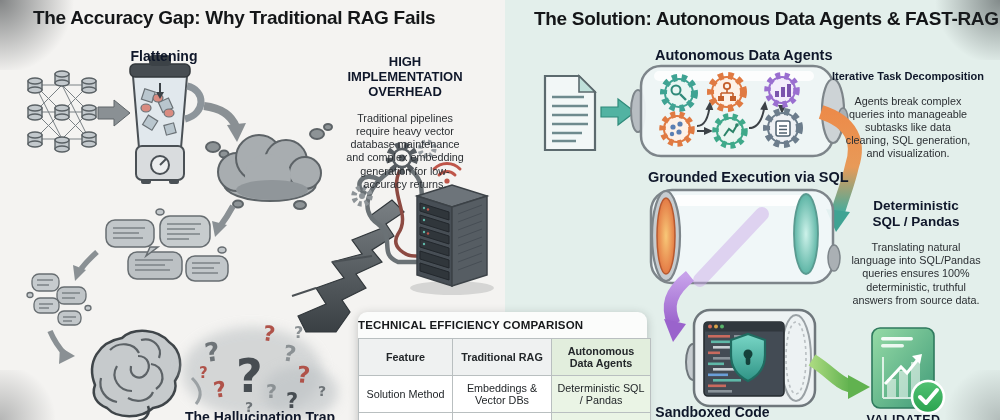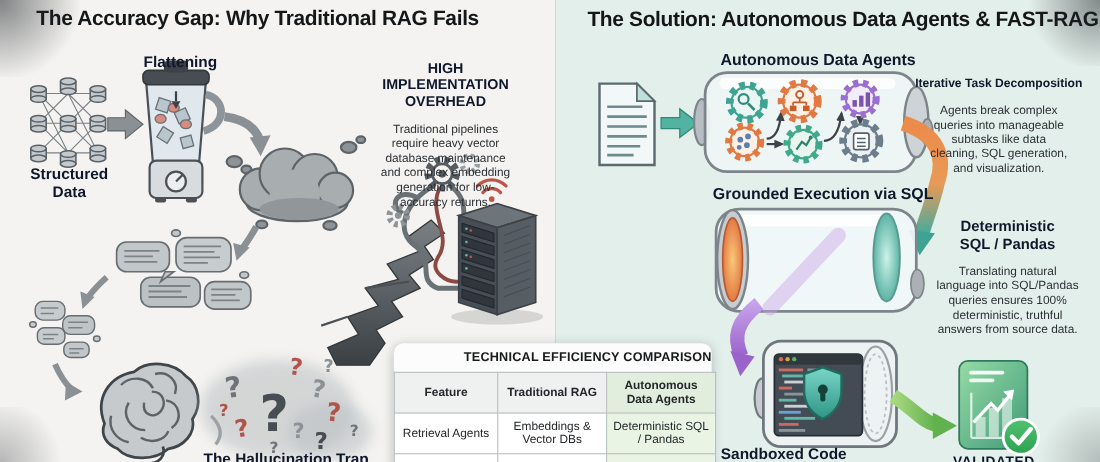--- a/index.html
+++ b/index.html
@@ -17,21 +17,21 @@
   .lbl{font-weight:bold;text-align:center;color:#0f172a;}
   .blurb{text-align:center;color:#2b2f33;}
   .blurb h4{margin:0 0 3px 0;font-size:13px;line-height:1.15;color:#0f172a;}
   .blurb p{margin:12px;font-size:10.8px;line-height:1.22;}
   
   .table-card{
     position:absolute;left:358px;top:312px;width:289px;height:120px;z-index:4;
     background:#fbfcfb;border-radius:9px;box-shadow:0 2px 10px rgba(30,40,40,.25);
     padding-top:7px;box-sizing:border-box;
   }
-  .table-card .t-title{font-size:11.5px;font-weight:bold;text-align:right;letter-spacing:.2px;color:#17191b;margin:0 0 7px 0;}
+  .table-card .t-title{font-size:11.5px;font-weight:bold;text-align:left;letter-spacing:.2px;color:#17191b;margin:0 0 7px 0;}
   table.cmp{border-collapse:collapse;margin:0 auto;table-layout:fixed;width:271px;font-size:10.8px;}
   table.cmp th,table.cmp td{border:1px solid #b9bfc0;text-align:center;vertical-align:middle;padding:5px 3px;line-height:1.15;color:#23272a;}
   table.cmp th{font-weight:bold;background:#eff1f1;height:26px;}
   table.cmp td{background:#ffffff;height:26px;}
   table.cmp .hl-h{background:#e2eedd;}
   table.cmp .hl{background:#eaf4e5;}
   
   .vig{position:absolute;z-index:6;pointer-events:none;}
   .vig.tl{left:0;top:0;width:90px;height:70px;background:radial-gradient(circle at 0 0,rgba(35,40,43,.55),rgba(35,40,43,0) 65%);}
   .vig.tr{right:0;top:0;width:80px;height:60px;background:radial-gradient(circle at 100% 0,rgba(35,40,43,.5),rgba(35,40,43,0) 65%);}
@@ -475,21 +475,20 @@
         <circle cx="928" cy="397" r="16" fill="url(#gradCheck)" stroke="#ffffff" stroke-width="2.6"></circle>
         <path d="M920,397 L926,403 L937,390" fill="none" stroke="#ffffff" stroke-width="4" stroke-linecap="round" stroke-linejoin="round"></path>
       </g>
     </g>
   </svg>
 
   <div class="txt big-title" style="left:33px;top:7px;">The Accuracy Gap: Why Traditional RAG Fails</div>
   <div class="txt big-title" style="left:534px;top:8px;">The Solution: Autonomous Data Agents &amp; FAST-RAG</div>
 
   <div class="txt lbl" style="left:124px;top:48px;width:80px;font-size:14px;">Flattening</div>
-  <div class="txt lbl" style="left:25px;top:150px;width:76px;font-size:14px;line-height:1.15;">Structured Data</div>
   <div class="txt lbl" style="left:185px;top:409px;width:150px;font-size:14px;white-space:nowrap;">The Hallucination Trap</div>
 
   <div class="txt blurb" style="left:330px;top:55px;width:150px;">
     <h4>HIGH IMPLEMENTATION OVERHEAD</h4>
     <p>Traditional pipelines require heavy vector database maintenance and complex embedding generation for low-accuracy returns.</p>
   </div>
 
   <div class="txt lbl" style="left:655px;top:47px;width:160px;font-size:14.5px;white-space:nowrap;">Autonomous Data Agents</div>
 
   <div class="txt blurb" style="left:830px;top:70px;width:156px;">
@@ -510,21 +509,21 @@
   <div class="table-card">
     <div class="t-title">TECHNICAL EFFICIENCY COMPARISON</div>
     <table class="cmp">
       <tbody>
           <tr>
         <th style="width:87px;text-align:center;">Feature</th>
         <th style="width:92px;">Traditional RAG</th>
         <th class="hl-h" style="width:92px;">Autonomous Data Agents</th>
       </tr>
       <tr>
-        <td>Retrieval Agents</td>
+        <td>Solution Method</td>
         <td>Embeddings &amp; Vector DBs</td>
         <td class="hl">Deterministic SQL / Pandas</td>
       </tr>
       <tr>
         <td>Data Handling</td>
         <td>Unstructured</td>
         <td class="hl">Structured Rows</td>
       </tr>
     </tbody>
       </table>

